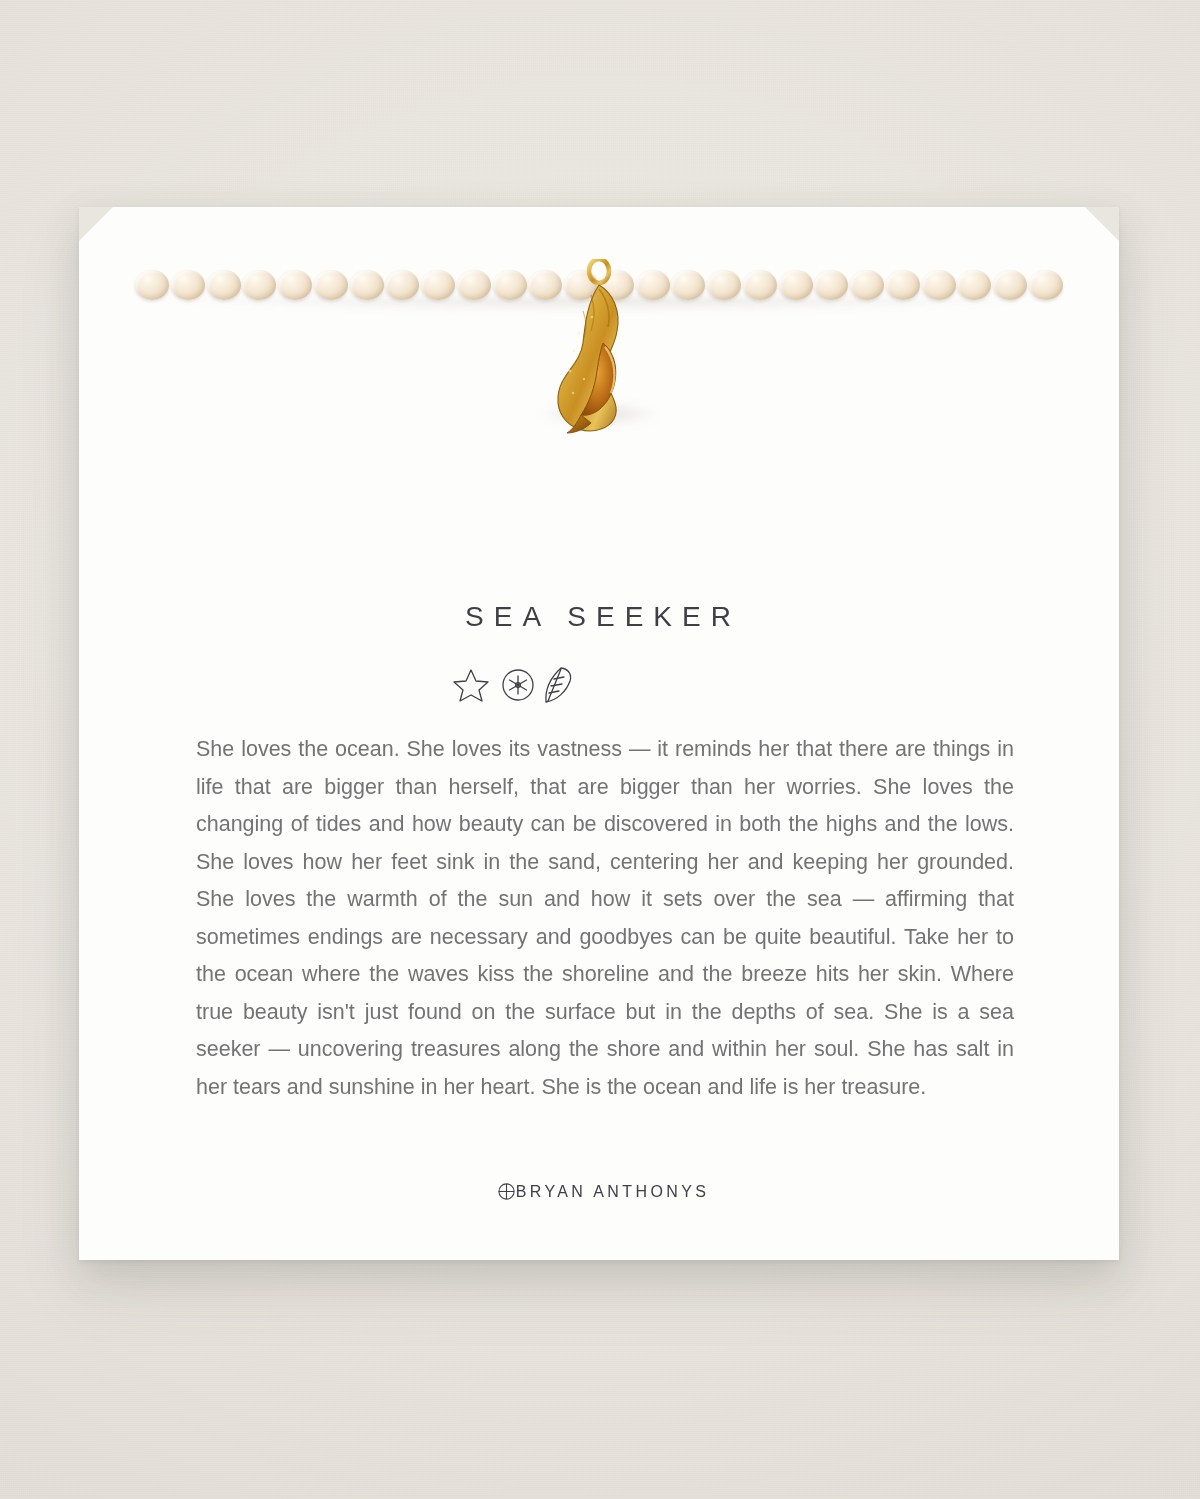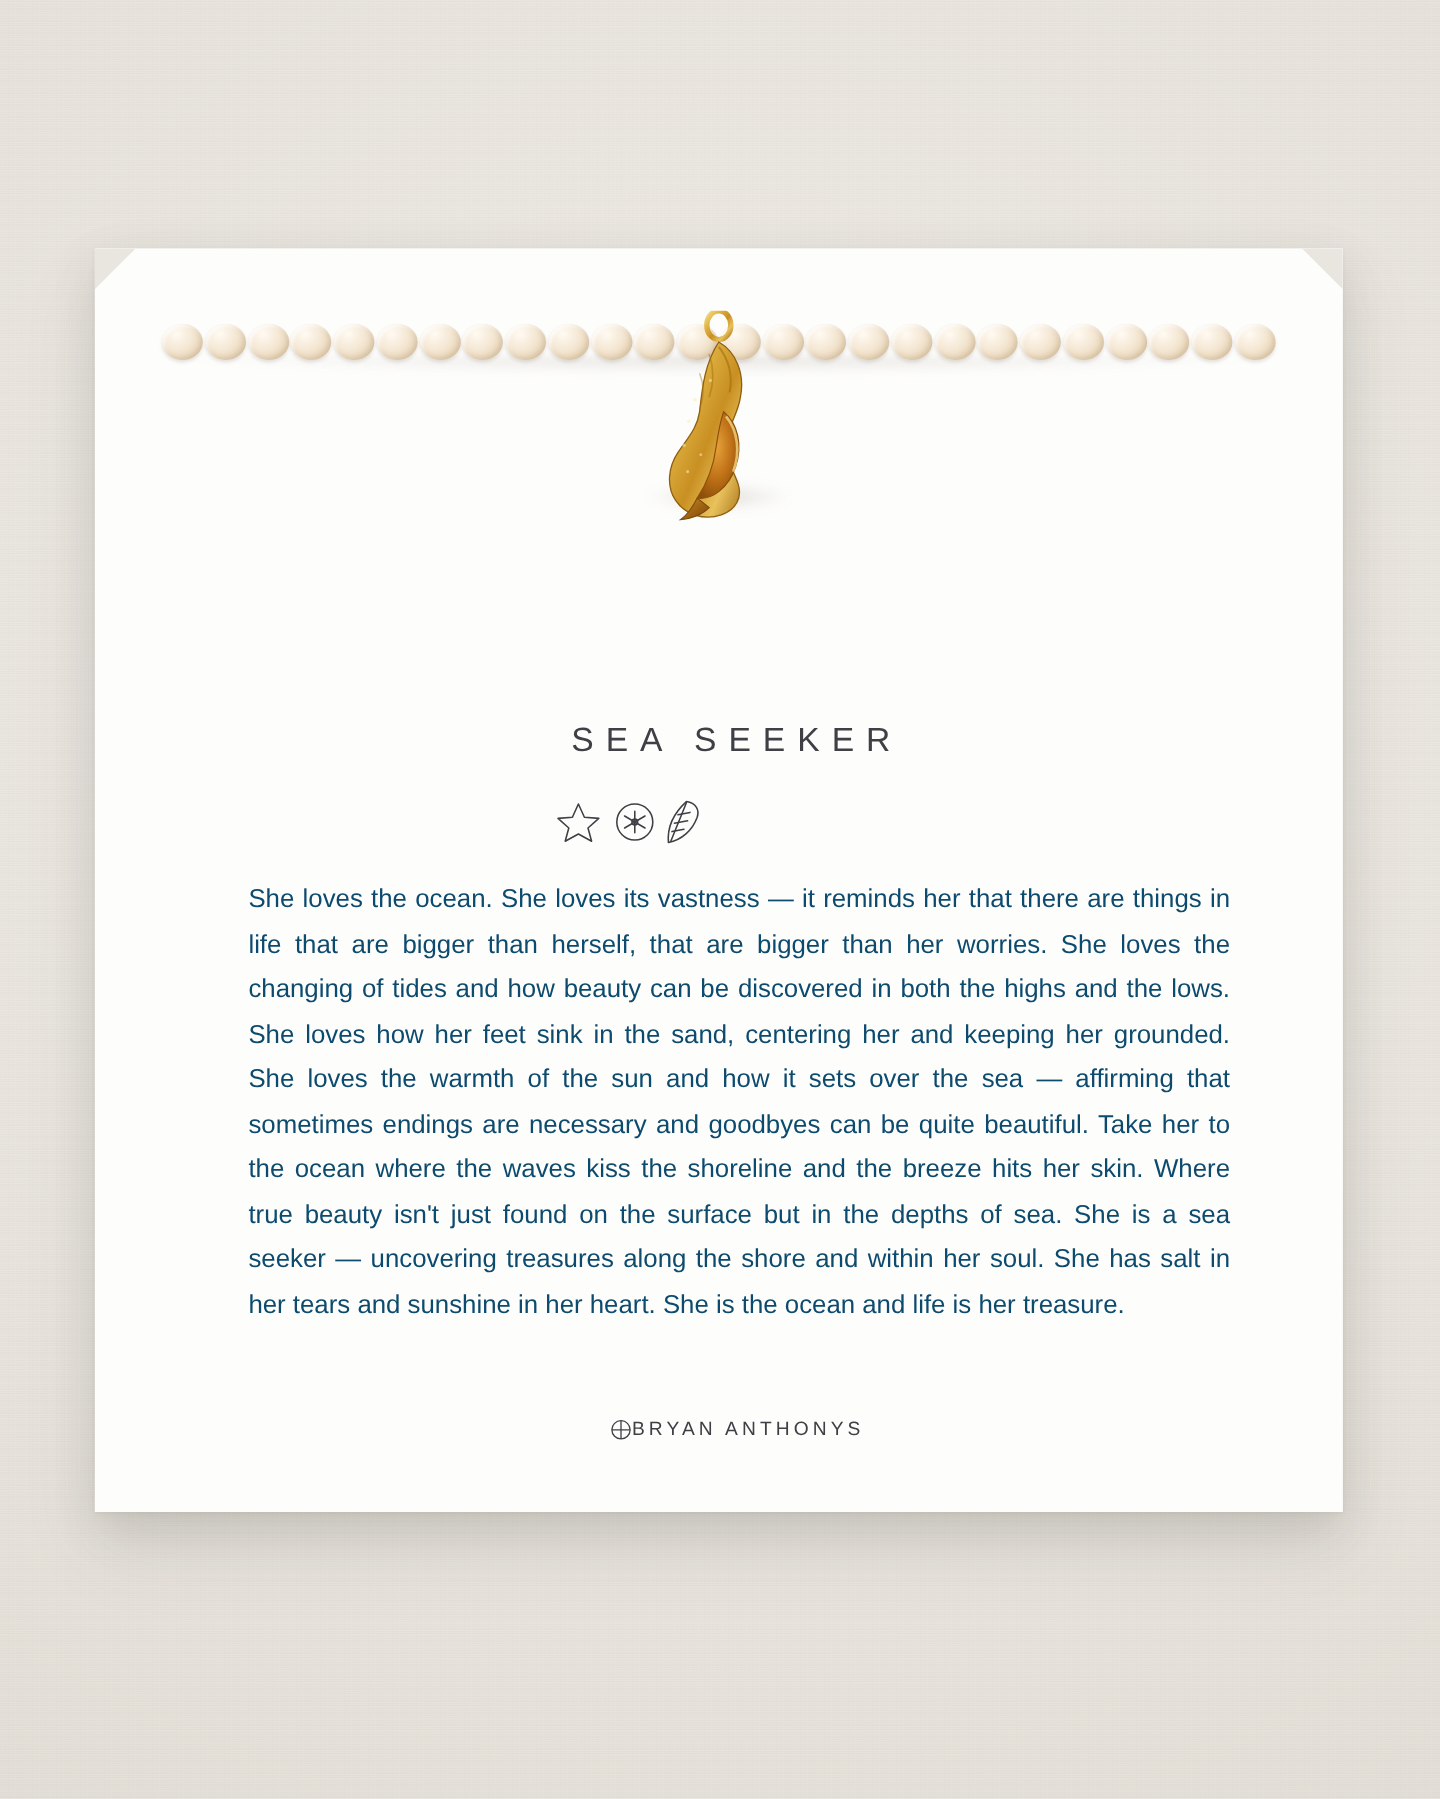--- a/index.html
+++ b/index.html
@@ -119,21 +119,21 @@
     transform: translateX(-50%);
     width: 120px;
     height: 22px;
     background: radial-gradient(ellipse at 50% 50%, rgba(120,105,85,0.22), rgba(120,105,85,0) 72%);
     filter: blur(5px);
   }
 
   
   .content {
     position: absolute;
-    left: 15px;
+    left: 4px;
     top: 0;
     width: 869px;
     height: 1053px;
   }
   .title {
     position: absolute;
     left: 0;
     top: 394px;
     width: 1040px;
     text-align: center;
@@ -150,21 +150,21 @@
     width: 130px;
     height: 44px;
   }
   .story {
     position: absolute;
     left: 113px;
     top: 524px;
     width: 818px;
     font-size: 21.5px;
     line-height: 37.5px;
-    color: #0c4a6e;
+    color: #737373;
     text-align: justify;
     text-justify: inter-word;
     font-weight: 400;
   }
   .brand {
     position: absolute;
     left: 0;
     top: 975px;
     width: 1040px;
     display: flex;

